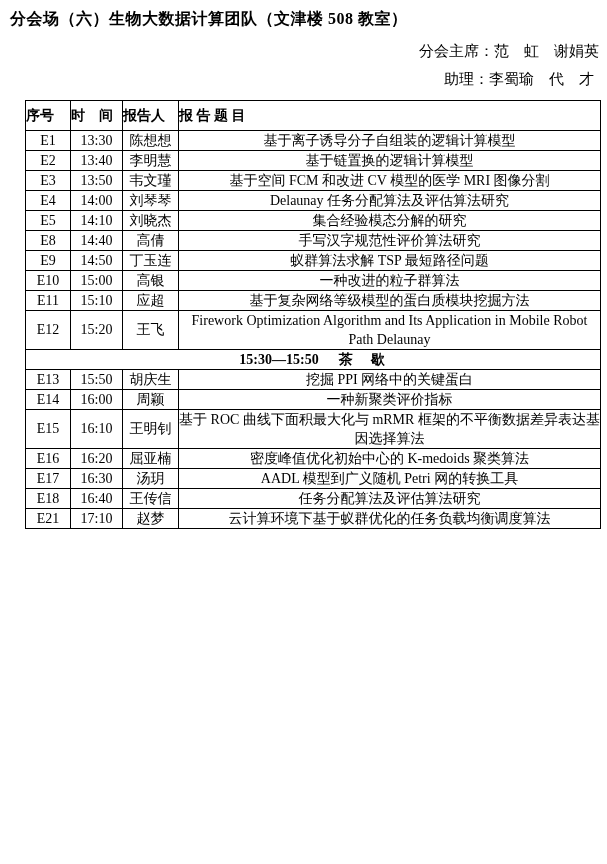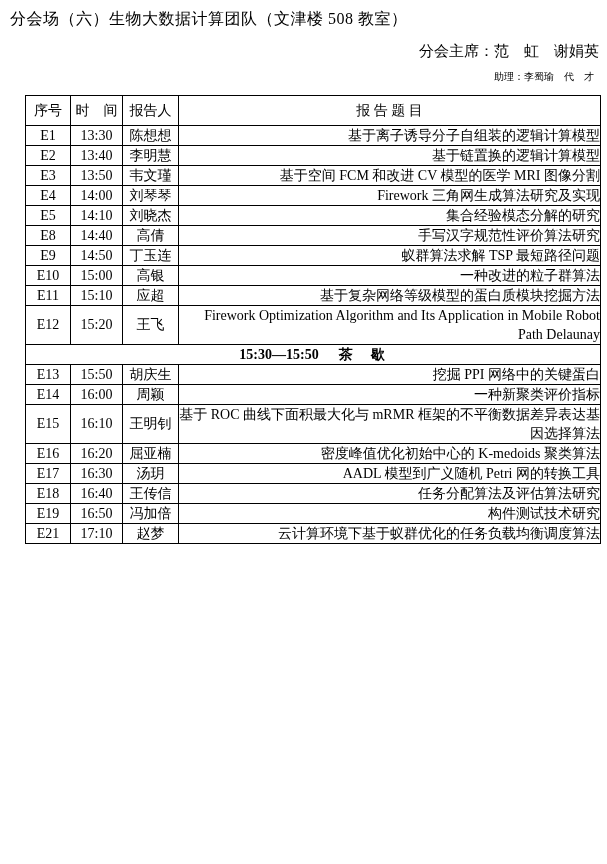--- a/index.html
+++ b/index.html
@@ -11,63 +11,63 @@
   }
   .doc {
     width: 607px;
     height: 864px;
     background: #ffffff;
     overflow: hidden;
   }
   .doc-title {
     margin: 9px 0 0 10px;
     font-size: 16px;
-    font-weight: normal;
+    font-weight: bold;
     letter-spacing: 0.5px;
     white-space: pre-wrap;
   }
   .chair-line {
     margin: 12px 8px 0 0;
     text-align: right;
     font-size: 15px;
     white-space: pre-wrap;
     padding-left: 24px;
   }
   .assistant-line {
     margin: 9px 13px 0 0;
     text-align: right;
-    font-size: 10px;
+    font-size: 15px;
     white-space: pre-wrap;
   }
   table.schedule {
     margin: 11px 0 0 25px;
     width: 575px;
     border-collapse: collapse;
     table-layout: fixed;
   }
   table.schedule th,
   table.schedule td {
     border: 1px solid #000000;
     font-size: 14px;
     padding: 0;
     vertical-align: middle;
   }
   table.schedule thead tr { height: 30px; }
   table.schedule tbody tr { height: 20px; }
   th.h-cell {
-    font-weight: normal;
-    text-align: center;
+    font-weight: bold;
+    text-align: left;
     white-space: pre-wrap;
   }
   td.c-id, td.c-time, td.c-presenter {
     text-align: center;
     white-space: pre-wrap;
   }
   td.c-title {
-    text-align: right;
+    text-align: center;
     padding: 5px 8px;
     line-height: 19px;
     white-space: pre-wrap;
   }
   td.c-break {
     text-align: center;
     font-weight: bold;
     font-size: 15px;
   }
   td.c-break .break-time { margin-right: 20px; }
@@ -118,21 +118,21 @@
     <td class="c-id">E3</td>
     <td class="c-time">13:50</td>
     <td class="c-presenter">韦文瑾</td>
     <td class="c-title">基于空间 FCM 和改进 CV 模型的医学 MRI 图像分割</td>
   </tr>
 
   <tr>
     <td class="c-id">E4</td>
     <td class="c-time">14:00</td>
     <td class="c-presenter">刘琴琴</td>
-    <td class="c-title">Firework 三角网生成算法研究及实现</td>
+    <td class="c-title">Delaunay 任务分配算法及评估算法研究</td>
   </tr>
 
   <tr>
     <td class="c-id">E5</td>
     <td class="c-time">14:10</td>
     <td class="c-presenter">刘晓杰</td>
     <td class="c-title">集合经验模态分解的研究</td>
   </tr>
 
 
@@ -213,26 +213,20 @@
     <td class="c-title">AADL 模型到广义随机 Petri 网的转换工具</td>
   </tr>
 
   <tr>
     <td class="c-id">E18</td>
     <td class="c-time">16:40</td>
     <td class="c-presenter">王传信</td>
     <td class="c-title">任务分配算法及评估算法研究</td>
   </tr>
 
-  <tr>
-    <td class="c-id">E19</td>
-    <td class="c-time">16:50</td>
-    <td class="c-presenter">冯加倍</td>
-    <td class="c-title">构件测试技术研究</td>
-  </tr>
 
 
   <tr>
     <td class="c-id">E21</td>
     <td class="c-time">17:10</td>
     <td class="c-presenter">赵梦</td>
     <td class="c-title">云计算环境下基于蚁群优化的任务负载均衡调度算法</td>
   </tr>
 </tbody>
   </table>

